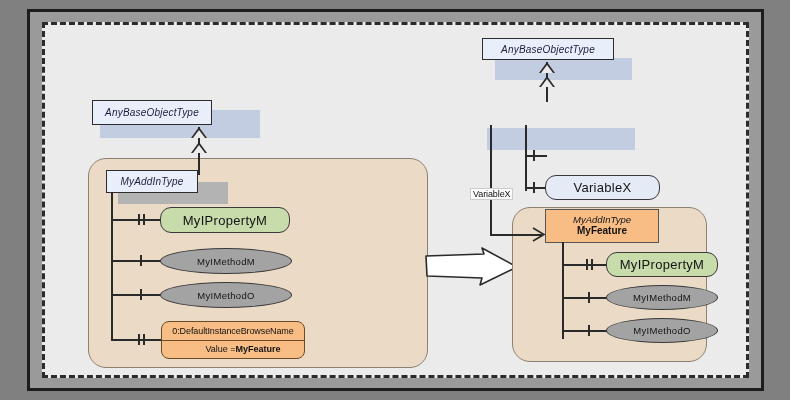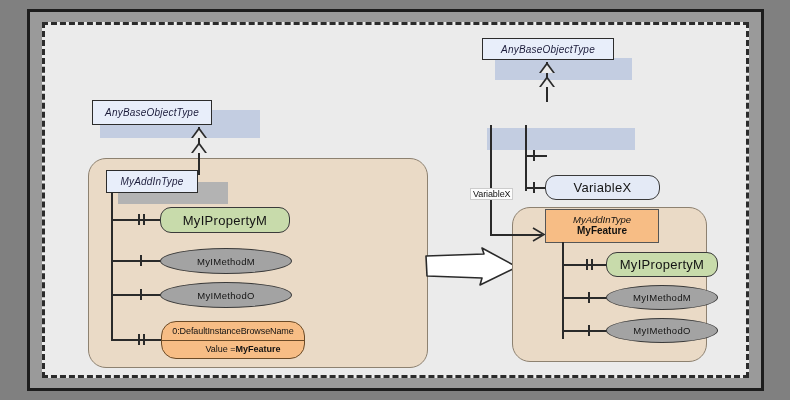--- a/index.html
+++ b/index.html
@@ -134,21 +134,21 @@
   <div class="oval" style="left:160px;top:248px;width:132px;height:26px;">MyIMethodM</div>
 
   <div class="ln hline" style="left:111px;top:294px;width:52px;"></div>
   <div class="tick" style="left:140px;top:289px;"></div>
   <div class="oval" style="left:160px;top:282px;width:132px;height:26px;">MyIMethodO</div>
 
   <div class="ln hline" style="left:111px;top:339px;width:50px;"></div>
   <div class="tick" style="left:138px;top:334px;"></div>
   <div class="tick" style="left:143px;top:334px;"></div>
 
-  <div class="orangebox" style="left:161px;top:321px;width:144px;height:38px;border-radius:15px;">
+  <div class="orangebox" style="left:161px;top:321px;width:144px;height:38px;border-radius:8px;">
     <div class="line1">0:DefaultInstanceBrowseName</div>
     <div class="line2">
       <span>Value = </span>
         <b>MyFeature</b>
     </div>
   </div>
 
 
   <svg class="bigarrow" style="left:424px;top:246px;" width="96" height="46">
     <polygon points="2,10 60,8 58,2 93,21 56,39 58,32 3,30" fill="#ffffff" stroke="#2a2a2a" stroke-width="1.6" stroke-linejoin="round"></polygon>

